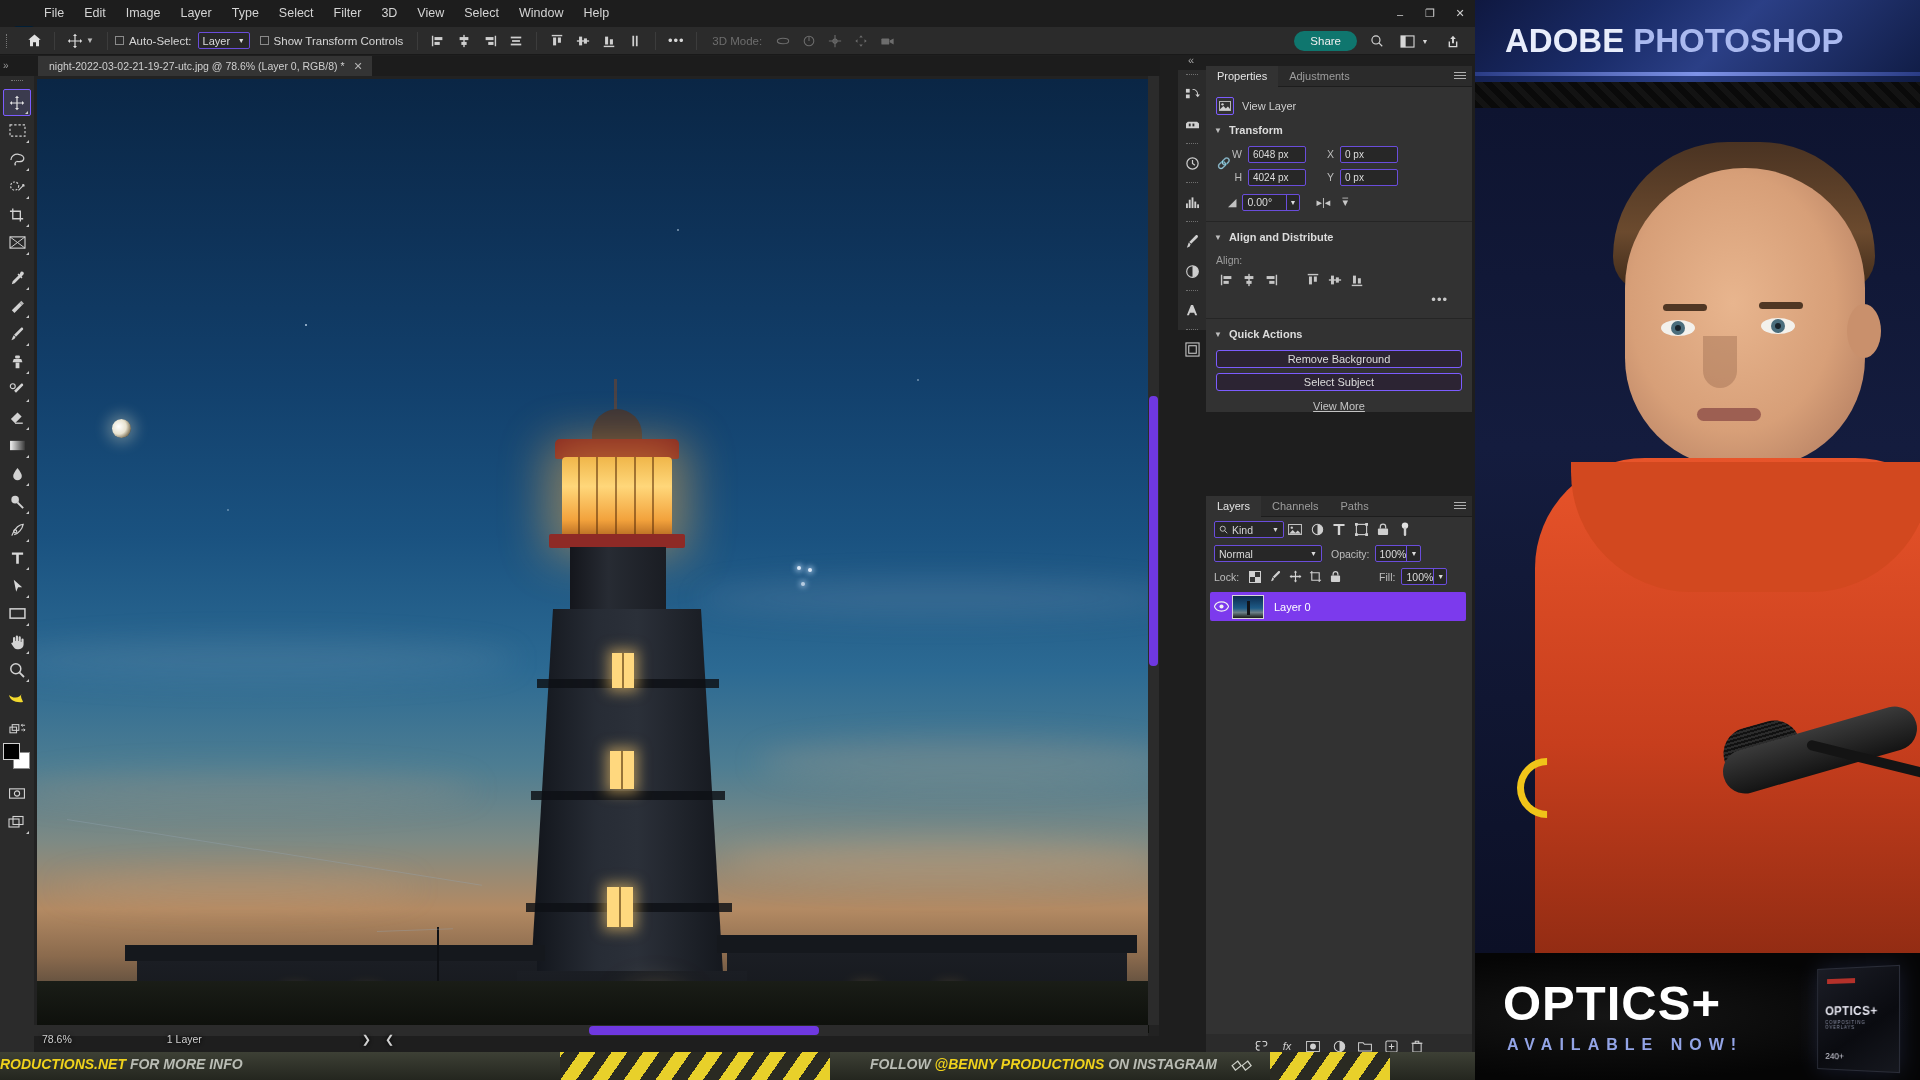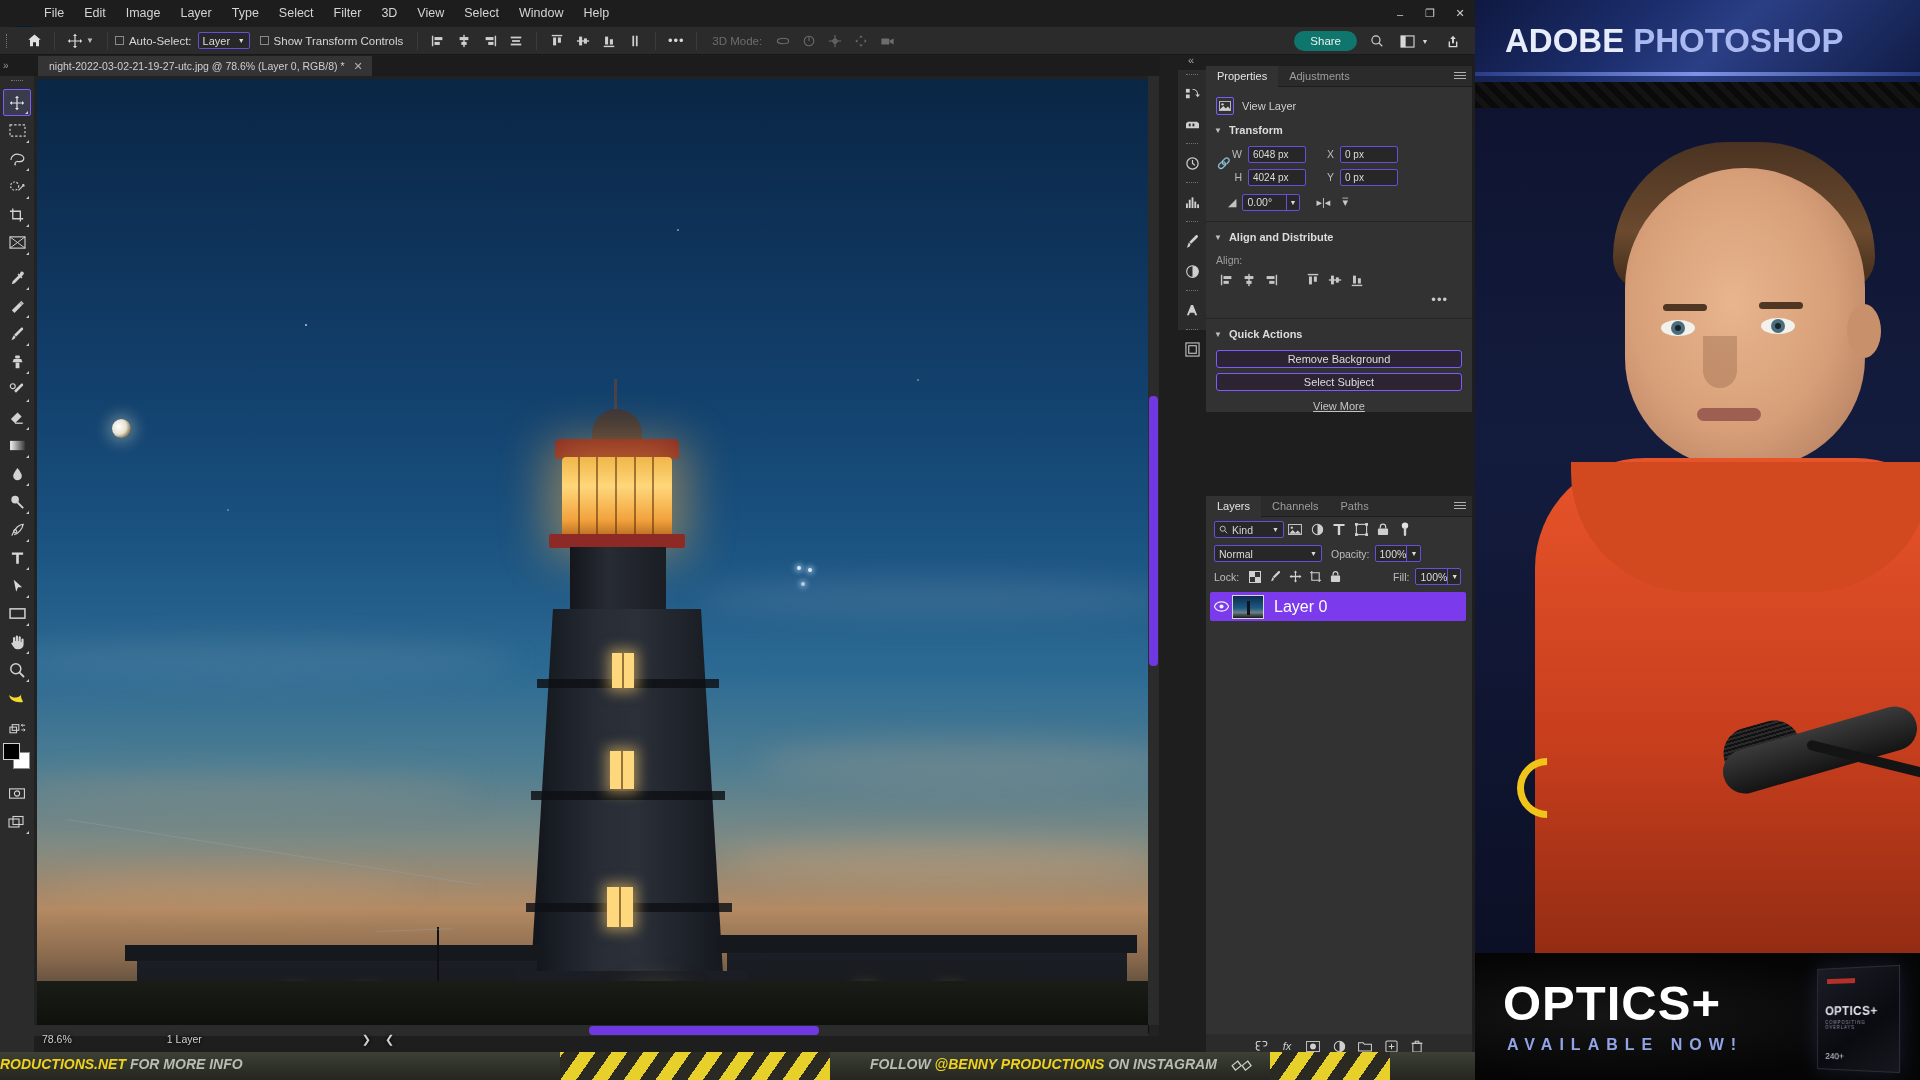--- a/index.html
+++ b/index.html
@@ -222,21 +222,21 @@
   .lk-ico { width:20px; height:18px; display:flex; align-items:center;
     justify-content:center; color:#d0d0d0; }
   .layerrow { display:flex; align-items:center; height:29px; margin:4px 6px 0 4px;
     background:#7c3aed; border-radius:2px; }
   .eyeico { width:22px; display:flex; justify-content:center; color:#efefef; }
   .thumb { width:32px; height:24px; border:1.5px solid #d8d8d8; margin-right:10px;
     position:relative; overflow:hidden;
     background:linear-gradient(to bottom,#0d2b4d,#1d5a86 55%,#6a7f86 75%,#1a1c18 100%); }
   .thumb::after{ content:""; position:absolute; left:46%; top:25%; width:3px;
     bottom:12%; background:#121418; }
-  .layerrow span.ln { color:#fff; font-size:16px; }
+  .layerrow span.ln { color:#fff; font-size:11px; }
   .lp-bottom { position:absolute; left:0; right:0; bottom:0; height:24px;
     background:#2b2b2b; display:flex; align-items:center; justify-content:center; }
   .lpb { width:26px; height:24px; display:flex; align-items:center;
     justify-content:center; color:#cfcfcf; }
 
   
   #vid { position:absolute; left:1475px; top:0; width:445px; height:1080px;
     background:#000; overflow:hidden; }
   .vbanner { position:absolute; left:0; top:0; width:445px; height:82px;
     background:linear-gradient(135deg,#0f1840 0%,#1b2d6b 35%,#2b3f86 55%,#101c45 100%);
@@ -1040,21 +1040,21 @@
               <svg width="13" height="13" viewBox="0 0 14 14">
                 <path d="M3 1v10h10M1 3h10v10" fill="none" stroke="#d0d0d0" stroke-width="1.2"></path>
               </svg>
             </div>
           <div class="lk-ico">
               <svg width="11" height="13" viewBox="0 0 12 14">
                 <rect x="1" y="6" width="10" height="7" rx="1" fill="#d0d0d0"></rect>
                 <path d="M3.4 6V4.2a2.6 2.6 0 0 1 5.2 0V6" fill="none" stroke="#d0d0d0" stroke-width="1.3"></path>
               </svg>
             </div>
-          <span class="lk" style="margin-left:48px">Fill:</span>
+          <span class="lk" style="margin-left:34px">Fill:</span>
           <div class="opval">
             <span>100%</span>
             <i>▼</i>
           </div>
         </div>
 
         <div class="layerrow">
           <div class="eyeico">
             <svg width="15" height="11" viewBox="0 0 16 11">
                 <path d="M8 .6C4 .6 1.2 3.4.4 5.5c.8 2.1 3.6 4.9 7.6 4.9s6.8-2.8 7.6-4.9C14.8 3.4 12 .6 8 .6z" fill="none" stroke="#f2f2f2" stroke-width="1.2"></path>

